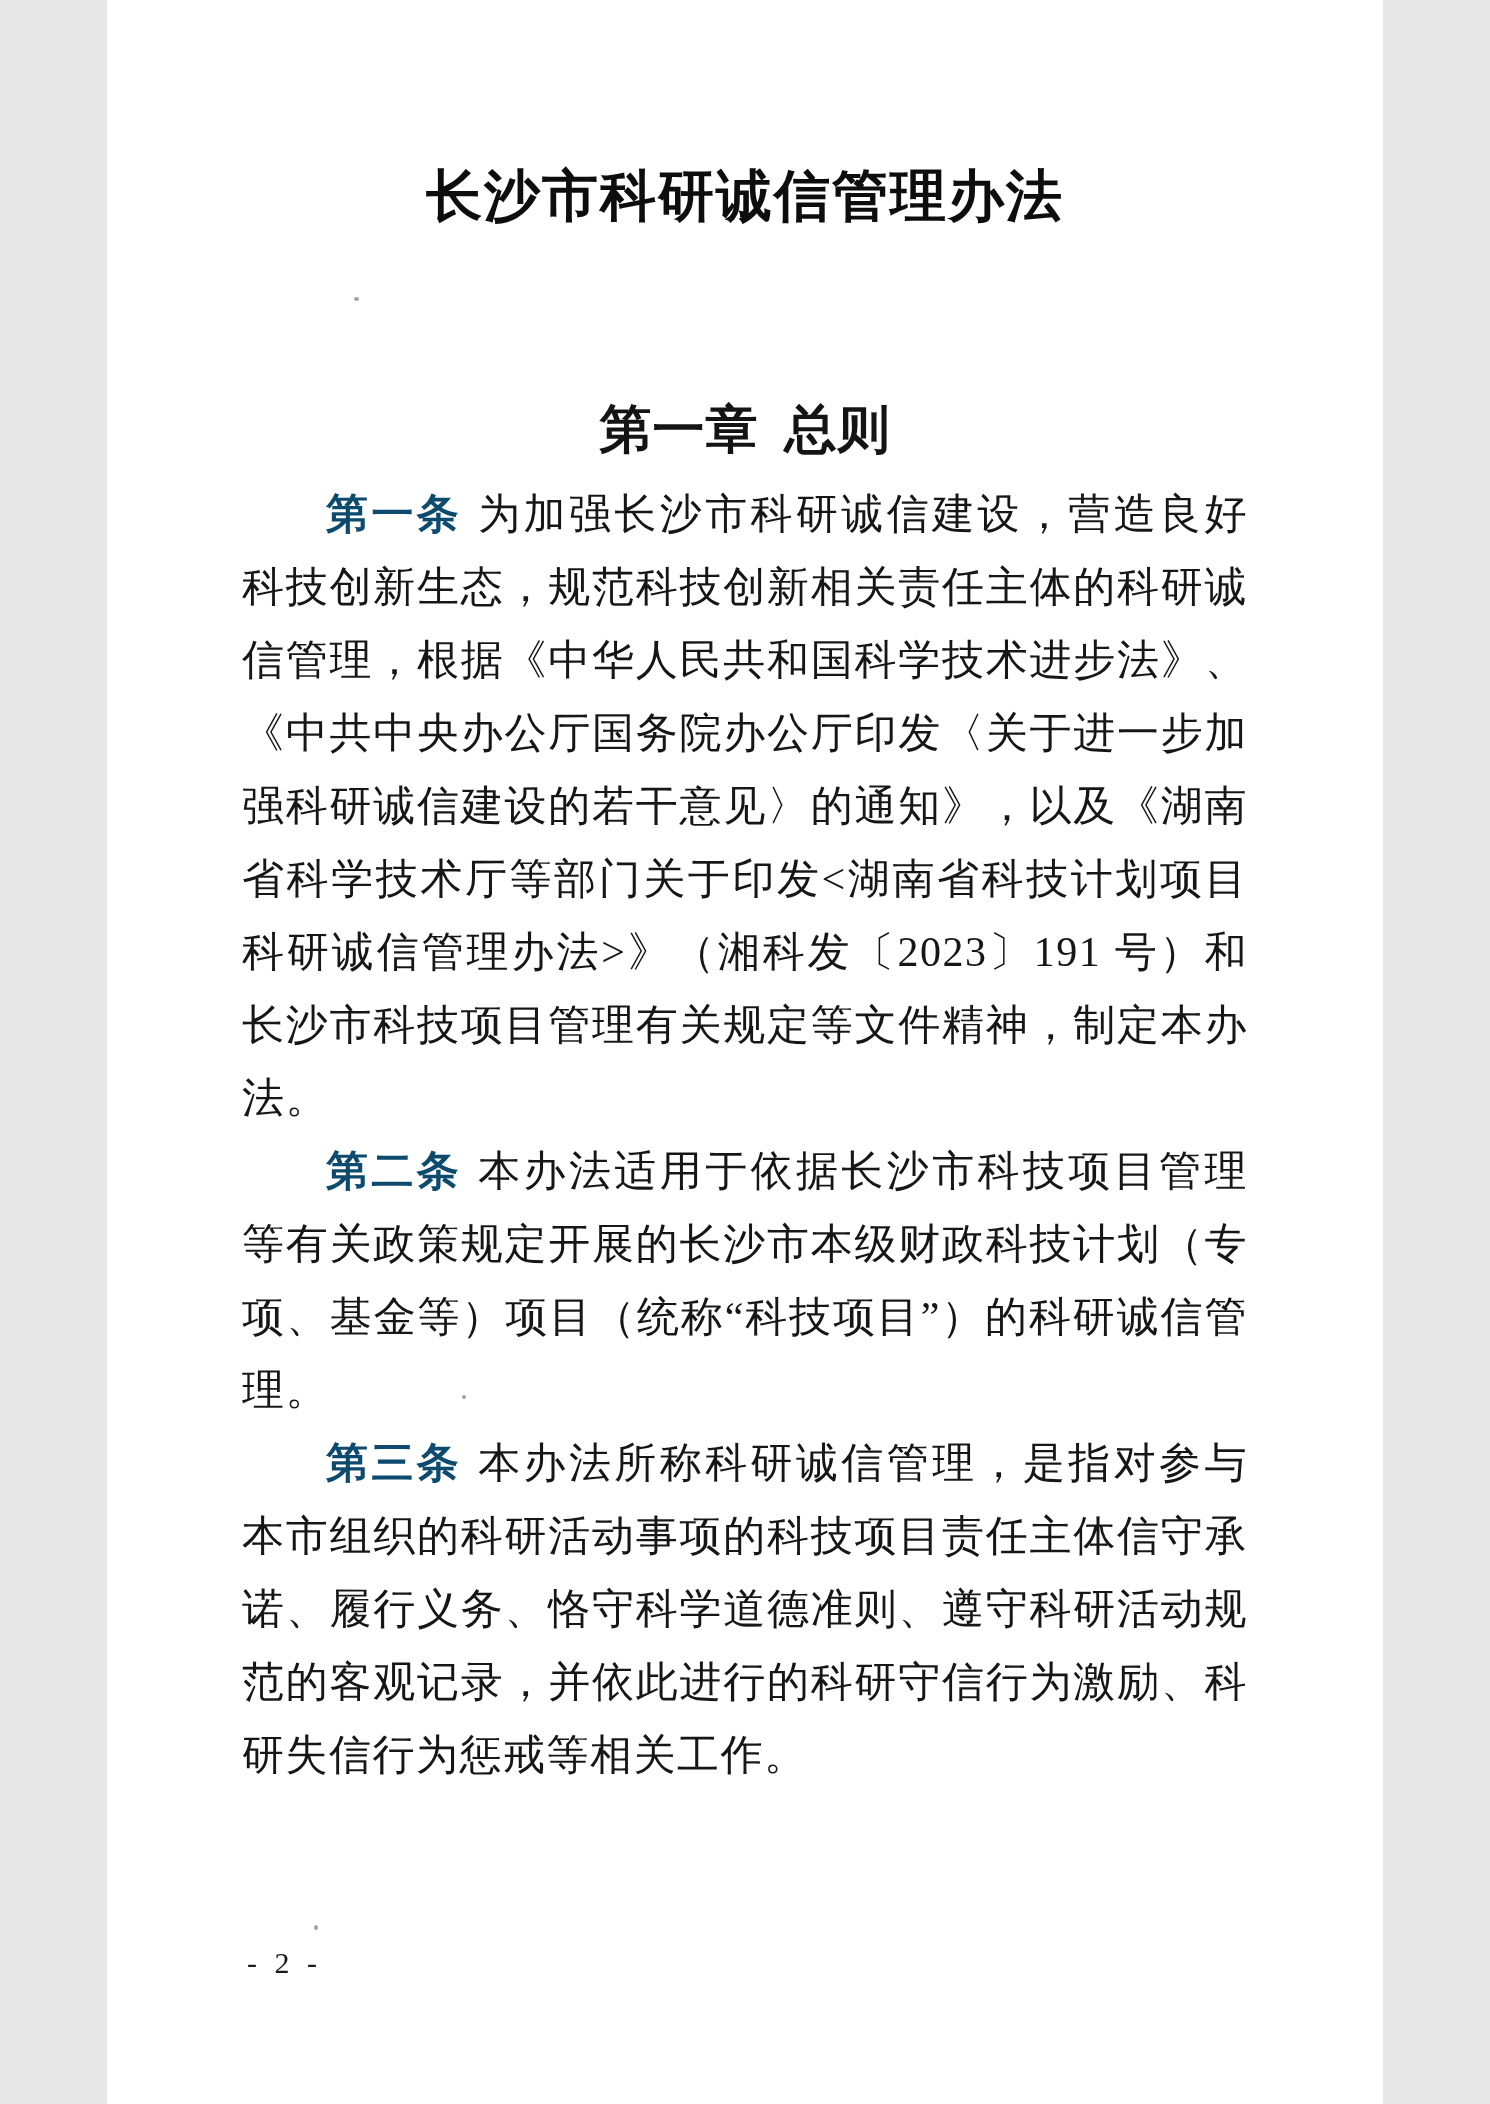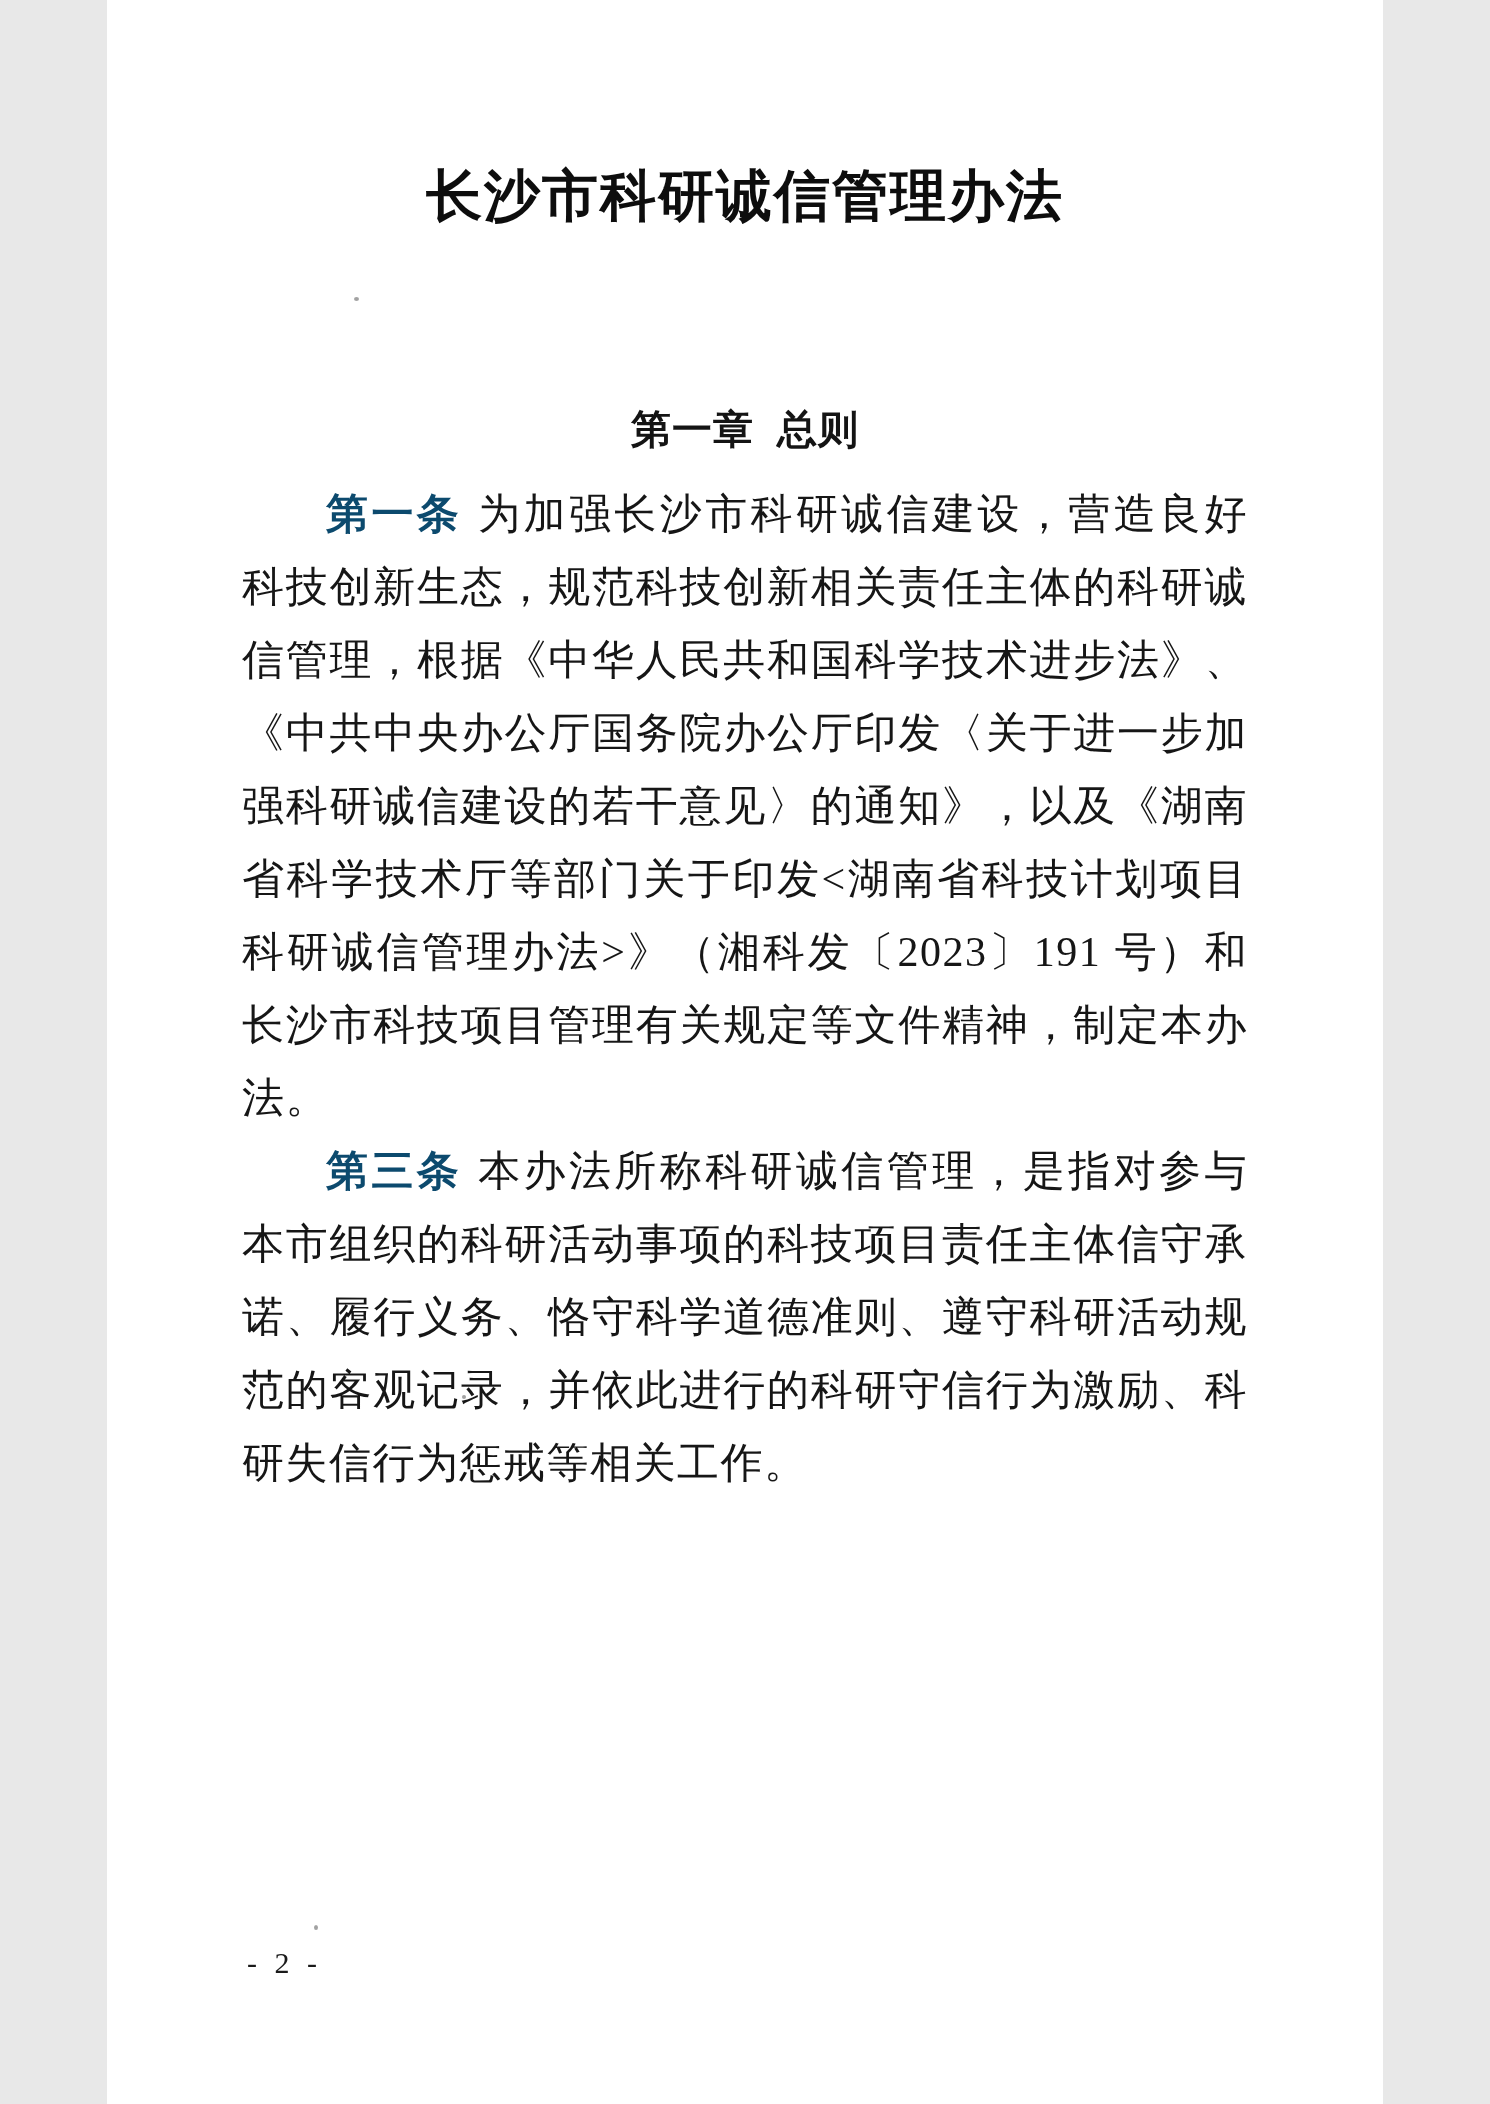--- a/index.html
+++ b/index.html
@@ -24,21 +24,21 @@
     text-align: center;
     font-size: 56px;
     line-height: 72px;
     font-weight: bold;
     letter-spacing: 2px;
     color: #0d0d0d;
   }
   .chapter-heading {
     margin: 170px 0 0 0;
     text-align: center;
-    font-size: 40px;
+    font-size: 52px;
     line-height: 56px;
     font-weight: bold;
     word-spacing: 12px;
     letter-spacing: 1px;
     color: #141414;
   }
   .body-text {
     margin-top: 20px;
   }
   .article {
@@ -84,20 +84,23 @@
   <h1 class="doc-title">长沙市科研诚信管理办法</h1>
 
   <h2 class="chapter-heading">第一章 总则</h2>
 
   <div class="body-text">
 
     <p class="article">
       <span class="article-label">第一条</span><span>为加强长沙市科研诚信建设，营造良好科技创新生态，规范科技创新相关责任主体的科研诚信管理，根据《中华人民共和国科学技术进步法》、《中共中央办公厅国务院办公厅印发〈关于进一步加强科研诚信建设的若干意见〉的通知》，以及《湖南省科学技术厅等部门关于印发&lt;湖南省科技计划项目科研诚信管理办法&gt;》（湘科发〔2023〕191 号）和长沙市科技项目管理有关规定等文件精神，制定本办法。</span>
     </p>
 
+    <p class="article">
+      <span class="article-label">第二条</span><span>本办法适用于依据长沙市科技项目管理等有关政策规定开展的长沙市本级财政科技计划（专项、基金等）项目（统称“科技项目”）的科研诚信管理。</span>
+    </p>
 
     <p class="article">
       <span class="article-label">第三条</span><span>本办法所称科研诚信管理，是指对参与本市组织的科研活动事项的科技项目责任主体信守承诺、履行义务、恪守科学道德准则、遵守科研活动规范的客观记录，并依此进行的科研守信行为激励、科研失信行为惩戒等相关工作。</span>
     </p>
 
 
 
   </div>
 
   <span class="page-number">- 2 -</span>

